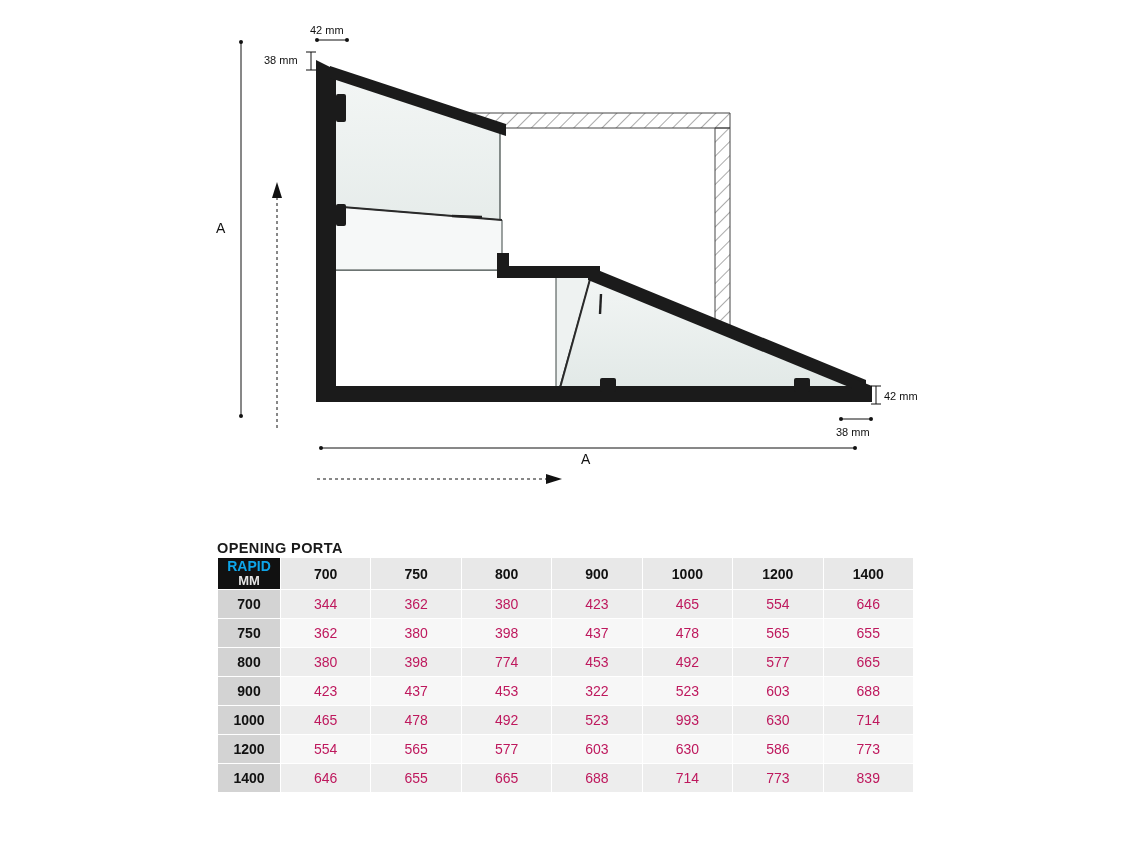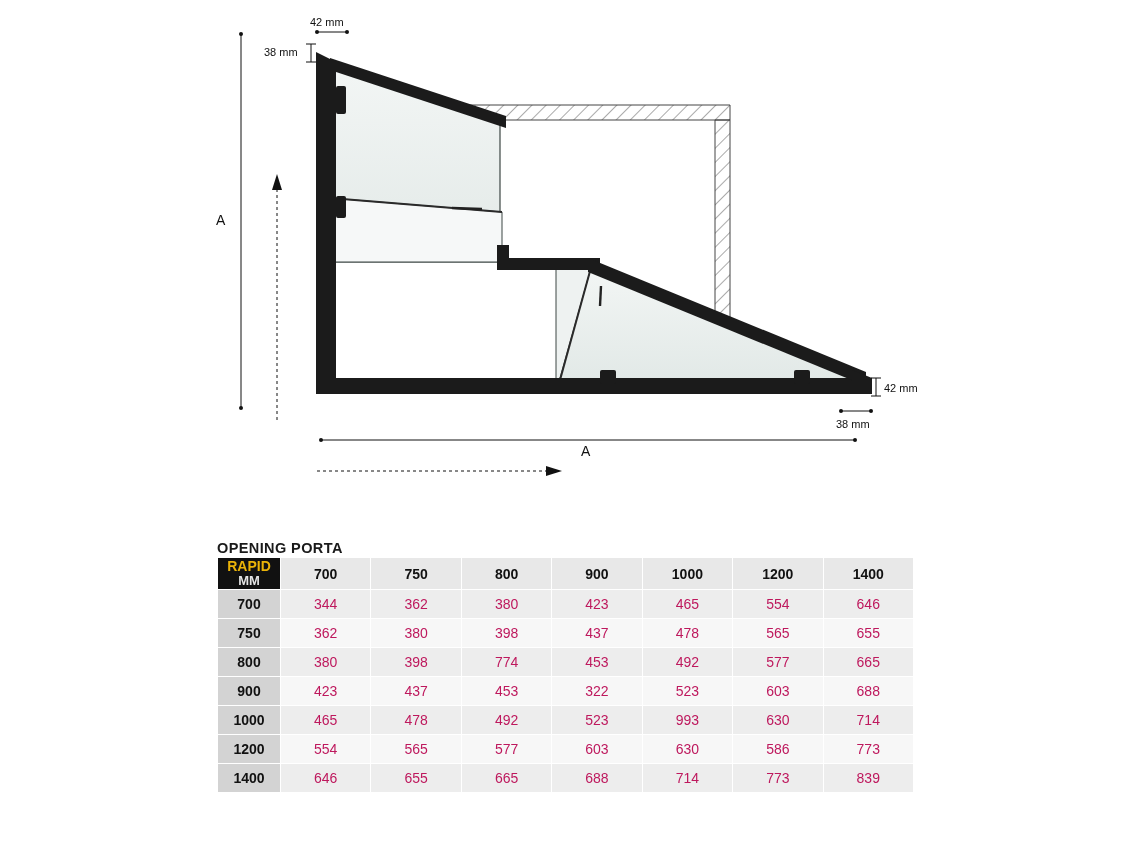--- a/index.html
+++ b/index.html
@@ -13,21 +13,21 @@
     position: relative;
     font-family: "Liberation Sans", sans-serif;
     color: #1a1a1a;
     overflow: hidden;
   }
 
   
   #drawing {
     position: absolute;
     left: 0;
-    top: 0;
+    top: 8px;
     width: 977px;
     height: 510px;
   }
   #drawing svg {
     display: block;
   }
   .dim-label {
     position: absolute;
     font-size: 11px;
     font-family: "Liberation Sans", sans-serif;
@@ -72,21 +72,21 @@
     padding: 0;
   }
   th.corner {
     background: #111111;
     color: #ffffff;
     width: 62px;
     padding: 2px 0;
     line-height: 1.15;
   }
   th.corner .rapid {
-    color: #eab308;
+    color: #0ea5e9;
     font-weight: bold;
     font-size: 14px;
     display: block;
   }
   th.corner .mm {
     color: #e5e5e5;
     font-weight: bold;
     font-size: 13px;
     display: block;
   }

